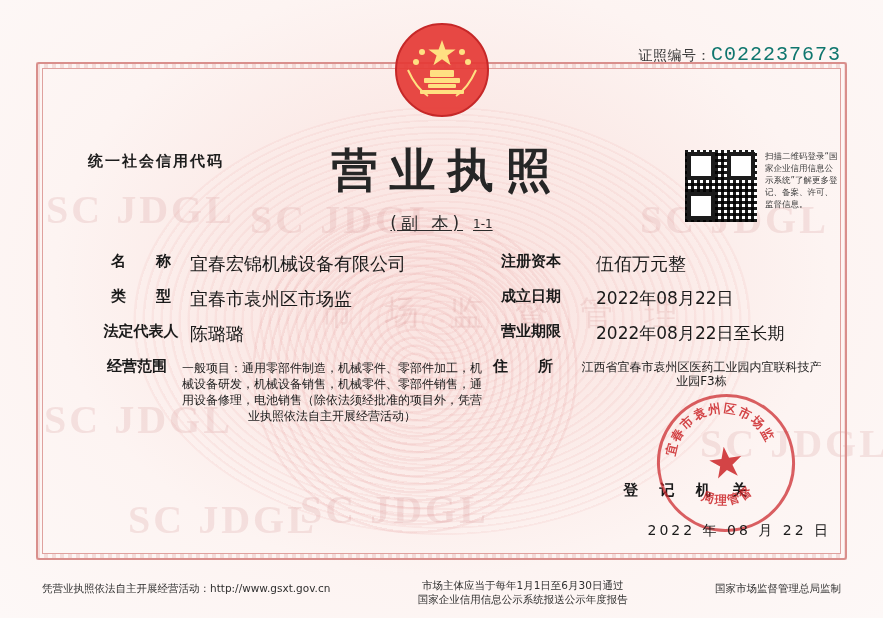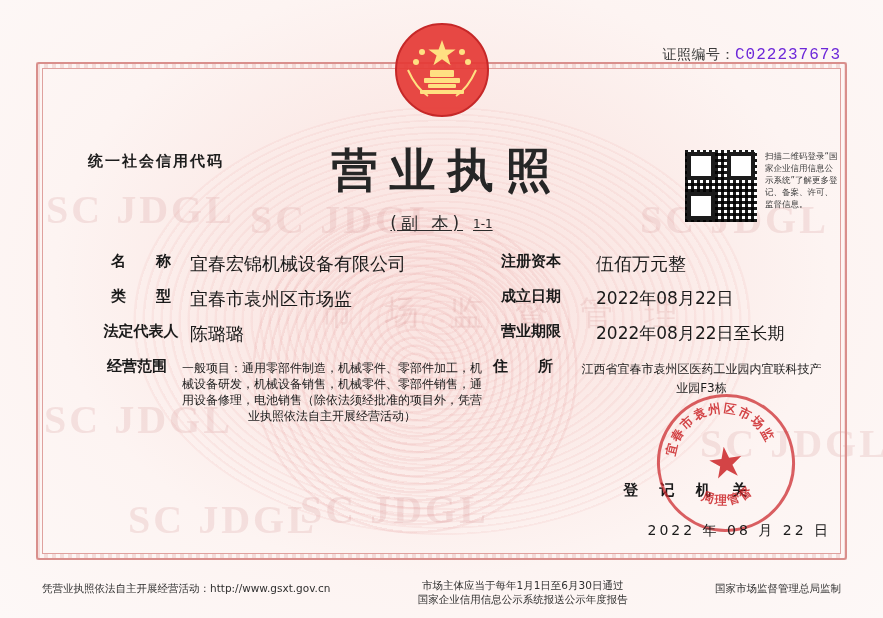--- a/index.html
+++ b/index.html
@@ -130,23 +130,23 @@
   .cert-no {
     position: absolute;
     right: 42px;
     top: 46px;
     font-size: 14px;
     color: #3a3a3a;
     font-family: "Liberation Sans", sans-serif;
     letter-spacing: .5px;
   }
   .cert-no .val {
-    color: #6d28d9;
+    color: #0f766e;
     font-family: "Liberation Mono", monospace;
-    font-size: 16px;
+    font-size: 20px;
     letter-spacing: 1px;
   }
 
   
   .title {
     position: absolute;
     left: 0;
     right: 0;
     top: 140px;
     text-align: center;
@@ -269,21 +269,21 @@
     padding-top: 3px;
   }
   .val.small { font-size: 17px; line-height: 16px; }
   .scope-val {
     font-size: 12px;
     line-height: 16px;
     max-width: 300px;
   }
   .addr-val {
     font-size: 12px;
-    line-height: 19px;
+    line-height: 14px;
     max-width: 260px;
   }
 
   
   .registrar {
     position: absolute;
     right: 128px;
     bottom: 118px;
     font-size: 15px;
     letter-spacing: 8px;

